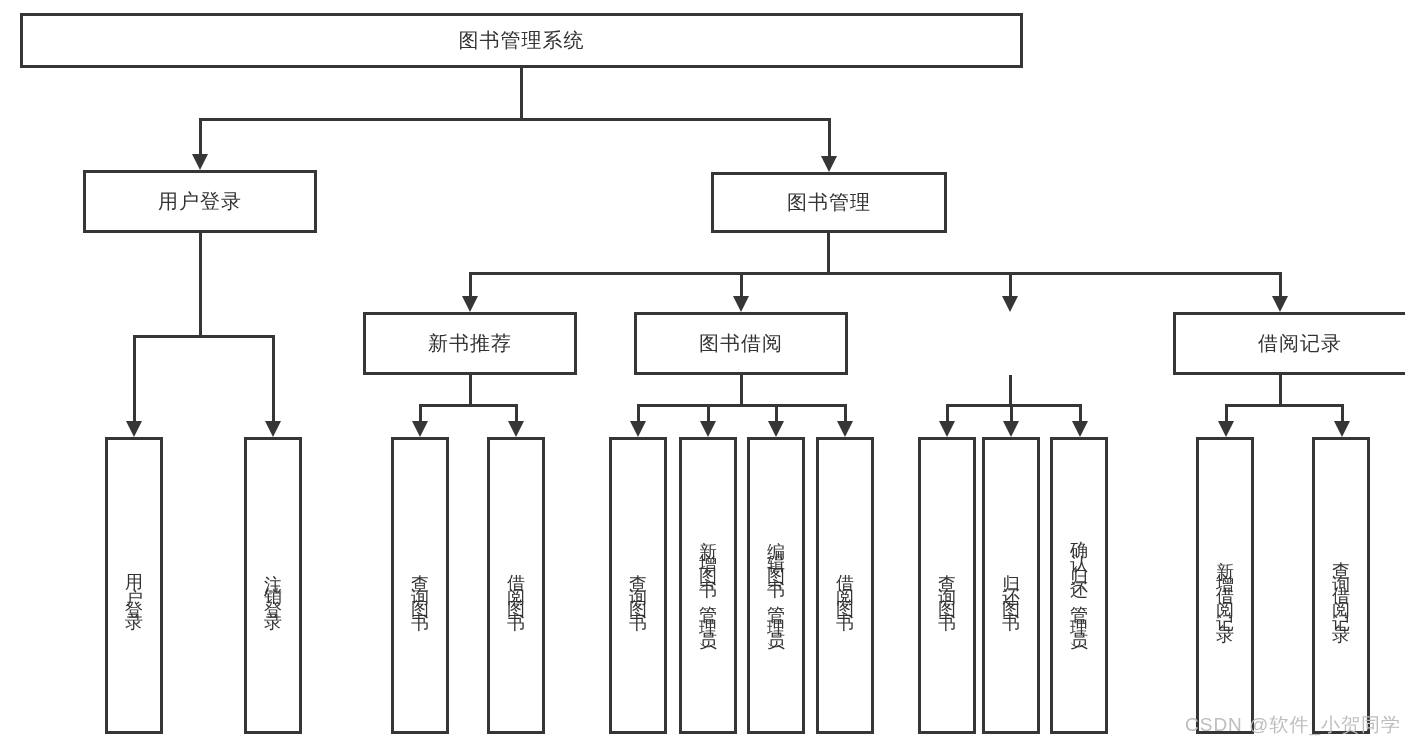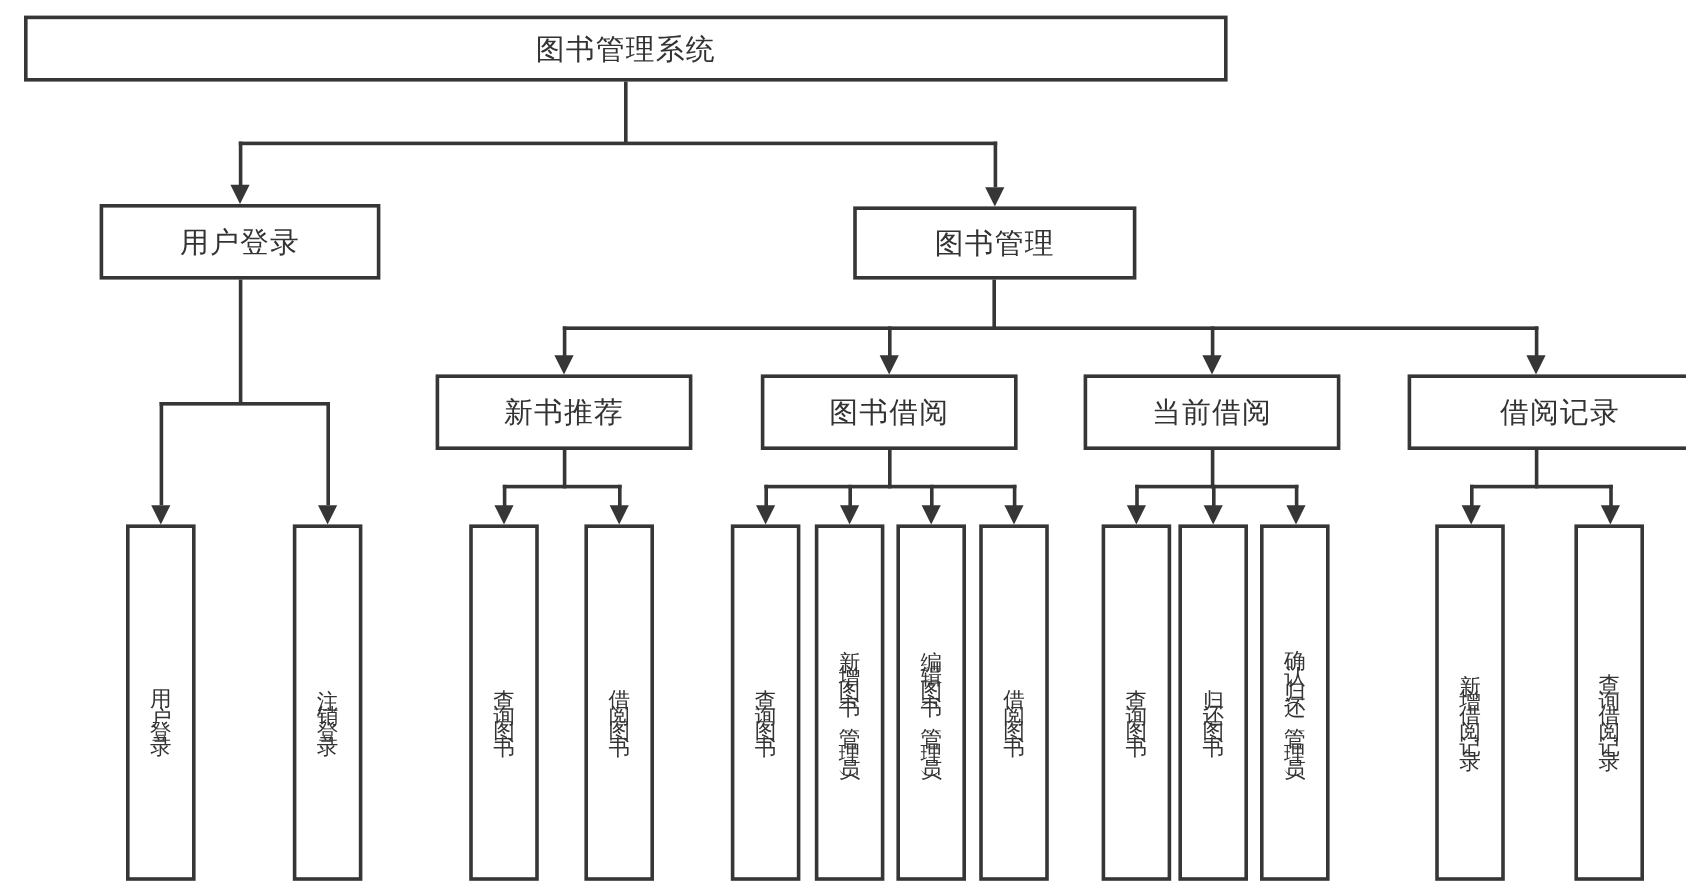--- a/index.html
+++ b/index.html
@@ -8,21 +8,21 @@
     --watermark:#bdbdbd;
   }
   html,body{margin:0;padding:0;background:#ffffff;}
   #stage{
     position:relative;width:1405px;height:747px;background:#ffffff;
     font-family:"Liberation Sans",sans-serif;overflow:hidden;
   }
   .box{
     position:absolute;box-sizing:border-box;border:3px solid var(--line);
     background:#fff;display:flex;align-items:center;justify-content:center;
-    font-size:24px;color:var(--text);letter-spacing:1px;
+    font-size:20px;color:var(--text);letter-spacing:1px;
   }
   .vbox{
     position:absolute;box-sizing:border-box;border:3px solid var(--line);
     background:#fff;width:58px;height:297px;top:437px;
     display:flex;align-items:center;justify-content:center;
   }
   .vbox span{
     writing-mode:vertical-rl;text-orientation:mixed;white-space:nowrap;
     font-size:18px;letter-spacing:13px;line-height:1;color:var(--text);
   }
@@ -77,23 +77,20 @@
   <div class="vline" style="left:1009px;top:272px;height:26px;"></div>
   <div class="arrow" style="left:1002px;top:296px;"></div>
   <div class="vline" style="left:1279px;top:272px;height:26px;"></div>
   <div class="arrow" style="left:1272px;top:296px;"></div>
 
   <div class="box" style="left:634px;top:312px;width:214px;height:63px;">
     <span>图书借阅</span>
   </div>
   <div class="box" style="left:363px;top:312px;width:214px;height:63px;">
     <span>新书推荐</span>
-  </div>
-  <div class="box" style="left:903px;top:312px;width:214px;height:63px;">
-    <span>当前借阅</span>
   </div>
   <div class="box" style="left:1173px;top:312px;width:254px;height:63px;">
     <span>借阅记录</span>
   </div>
 
   <div class="vline" style="left:469px;top:375px;height:32px;"></div>
   <div class="hline" style="left:419px;top:404px;width:99px;"></div>
   <div class="vline" style="left:419px;top:404px;height:18px;"></div>
   <div class="arrow" style="left:412px;top:421px;"></div>
   <div class="vline" style="left:515px;top:404px;height:18px;"></div>
@@ -163,14 +160,15 @@
     <span>确认归还（管理员）</span>
   </div>
 
   <div class="vbox" style="left:1196px;">
     <span>新增借阅记录</span>
   </div>
   <div class="vbox" style="left:1312px;">
     <span>查询借阅记录</span>
   </div>
 
+  <div class="watermark">CSDN @软件_小贺同学</div>
 
 </div>
 
 </body></html>

